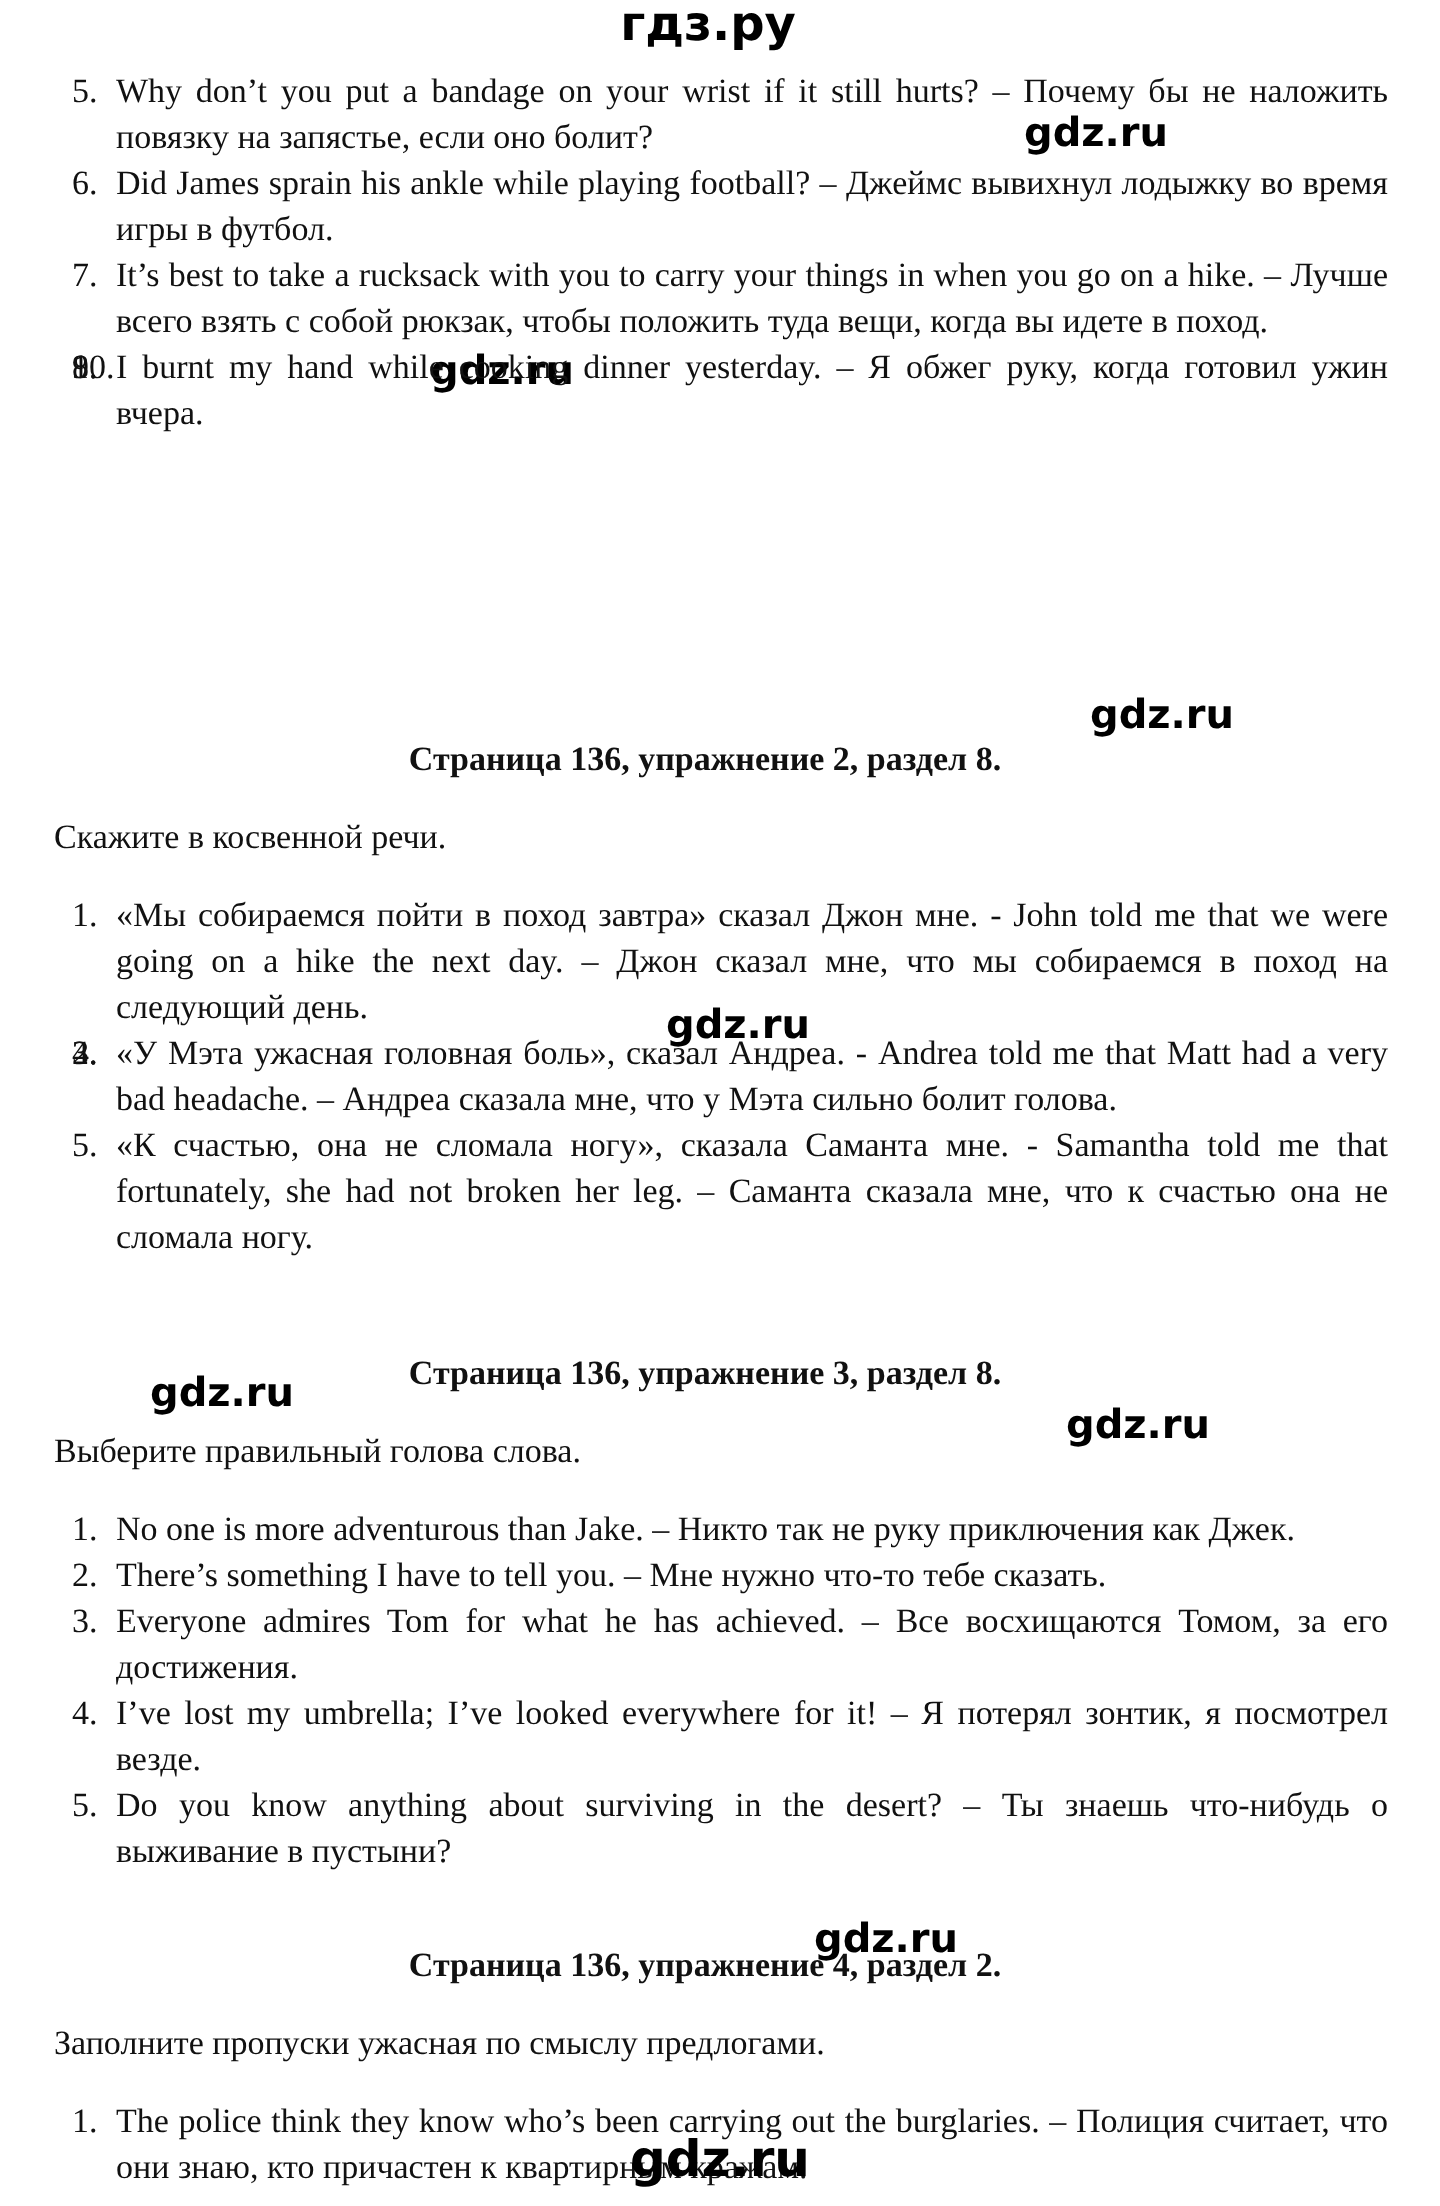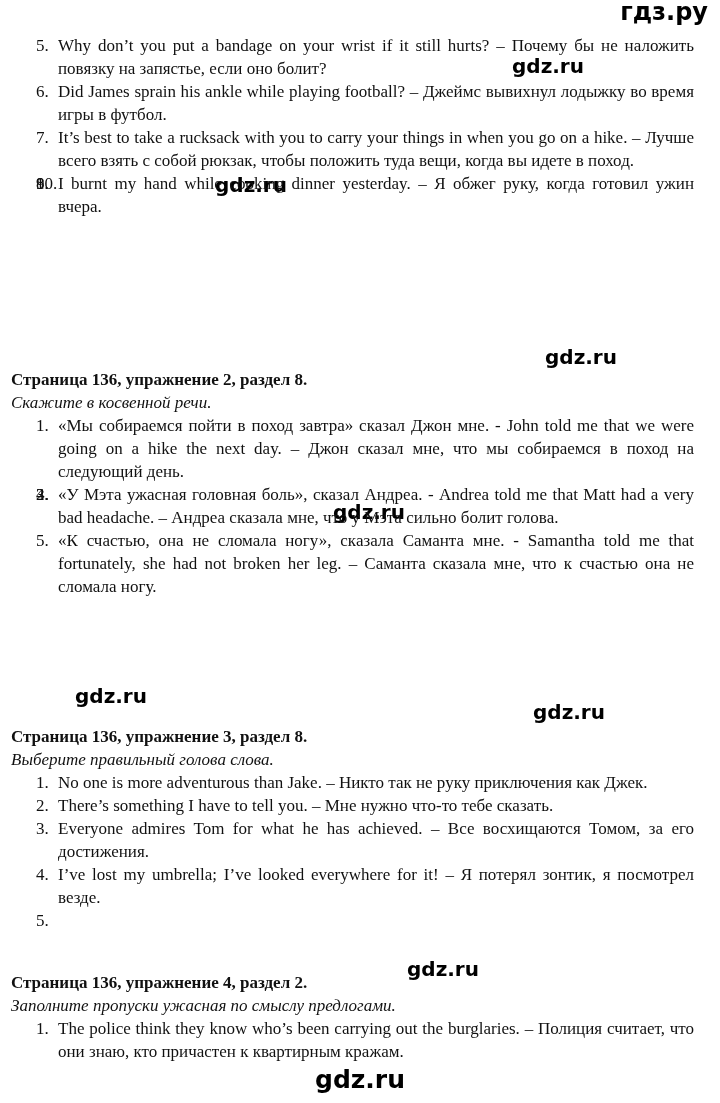--- a/index.html
+++ b/index.html
@@ -10,21 +10,21 @@
     background: #ffffff;
     font-family: "Liberation Serif", serif;
     font-size: 17px;
     line-height: 23px;
     color: #111111;
     overflow: hidden;
   }
   .site-header {
     position: absolute;
     top: -1px; left: 0; right: 12px;
-    text-align: right;
+    text-align: center;
     font-family: "DejaVu Sans", sans-serif;
     font-weight: bold;
     font-size: 24px;
     line-height: 26px;
     color: #000000;
   }
   .wm {
     position: absolute;
     font-family: "DejaVu Sans", sans-serif;
     font-weight: bold;
@@ -47,25 +47,25 @@
   .section {
     position: absolute;
     left: 11px;
     width: 683px;
   }
   .sec-heading {
     margin: 0;
     font-size: 17px;
     font-weight: bold;
     line-height: 23px;
+    text-align: center;
   }
   .sec-intro {
-    margin: 0;
+    margin: 16px;
     line-height: 23px;
-    font-style: italic;
   }
   .item {
     position: relative;
     padding-left: 47px;
     text-align: justify;
   }
   .item .num {
     position: absolute;
     left: 25px;
     top: 0;
@@ -128,41 +128,42 @@
     <div class="item">
       <span class="num">4.</span>
       <span>«У Мэта ужасная головная боль», сказал Андреа. - Andrea told me that Matt had a very bad headache. – Андреа сказала мне, что у Мэта сильно болит голова.</span>
     </div>
     <div class="item">
       <span class="num">5.</span>
       <span>«К счастью, она не сломала ногу», сказала Саманта мне. - Samantha told me that fortunately, she had not broken her leg. – Саманта сказала мне, что к счастью она не сломала ногу.</span>
     </div>
   </section>
 
-  <section class="section" style="top:725px;">
+  <section class="section" style="top:675px;">
     <h2 class="sec-heading">Страница 136, упражнение 3, раздел 8.</h2>
     <p class="sec-intro">Выберите правильный голова слова.</p>
     <div class="item">
       <span class="num">1.</span>
       <span>No one is more adventurous than Jake. – Никто так не руку приключения как Джек.</span>
     </div>
     <div class="item">
       <span class="num">2.</span>
       <span>There’s something I have to tell you. – Мне нужно что-то тебе сказать.</span>
     </div>
     <div class="item">
       <span class="num">3.</span>
       <span>Everyone admires Tom for what he has achieved. – Все восхищаются Томом, за его достижения.</span>
     </div>
     <div class="item">
       <span class="num">4.</span>
       <span>I’ve lost my umbrella; I’ve looked everywhere for it! – Я потерял зонтик, я посмотрел везде.</span>
     </div>
     <div class="item">
       <span class="num">5.</span>
+      <span>Do you know anything about surviving in the desert? – Ты знаешь что-нибудь о выживание в пустыни?</span>
     </div>
   </section>
 
   <section class="section" style="top:971px;">
     <h2 class="sec-heading">Страница 136, упражнение 4, раздел 2.</h2>
     <p class="sec-intro">Заполните пропуски ужасная по смыслу предлогами.</p>
     <div class="item">
       <span class="num">1.</span>
       <span>The police think they know who’s been carrying out the burglaries. – Полиция считает, что они знаю, кто причастен к квартирным кражам.</span>
     </div>

